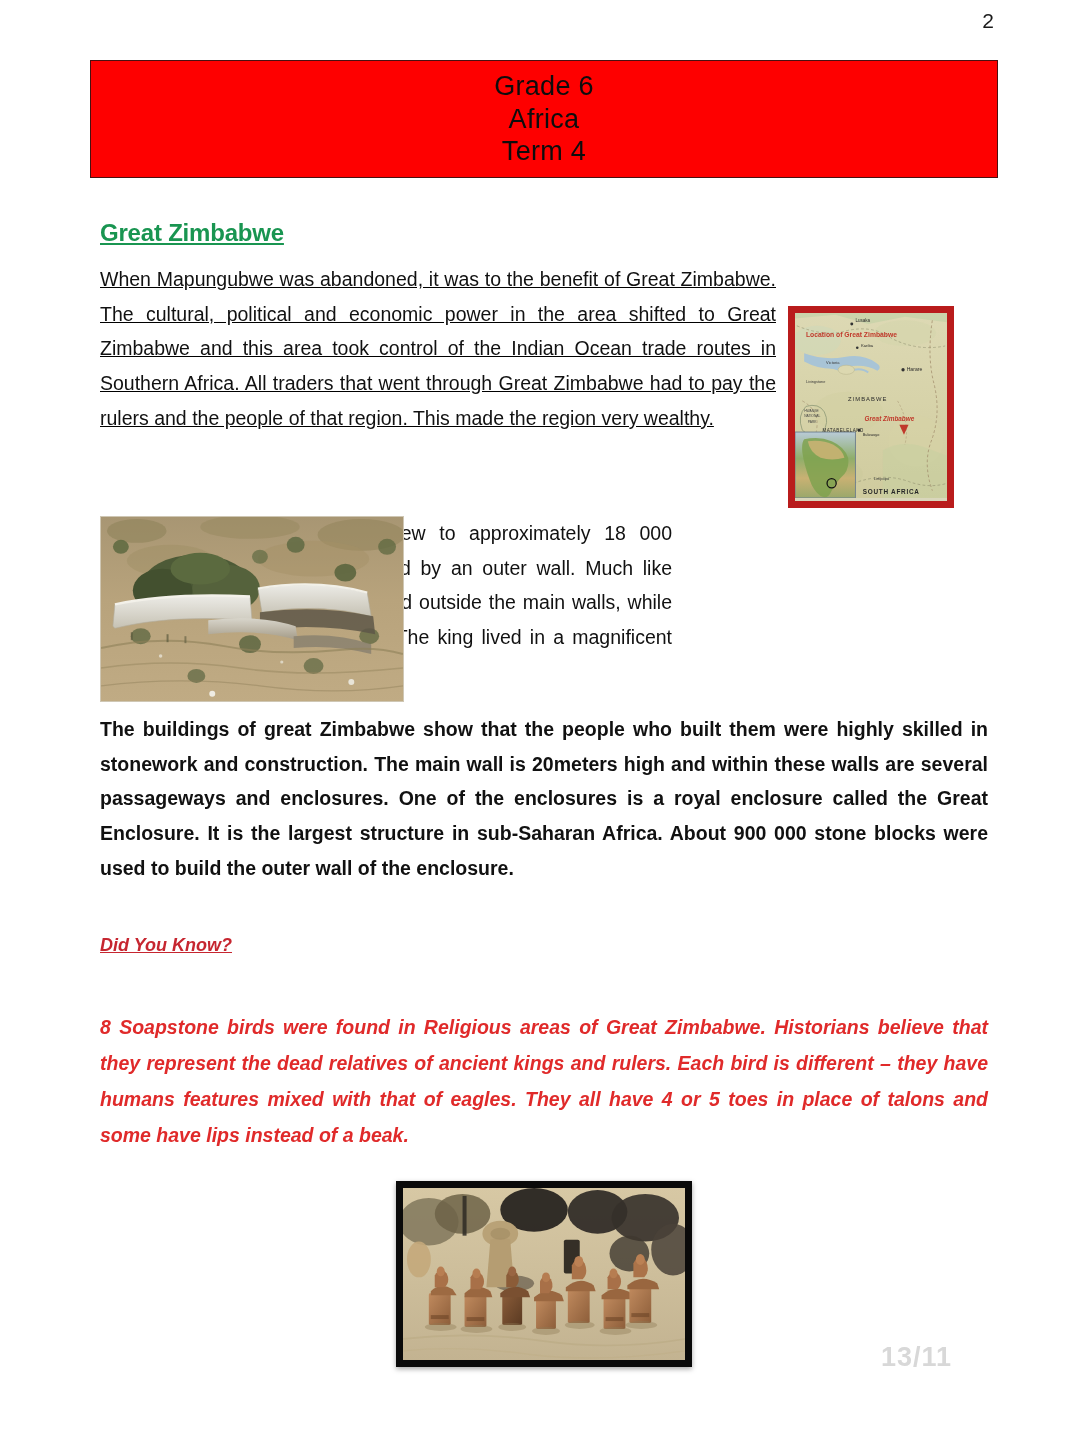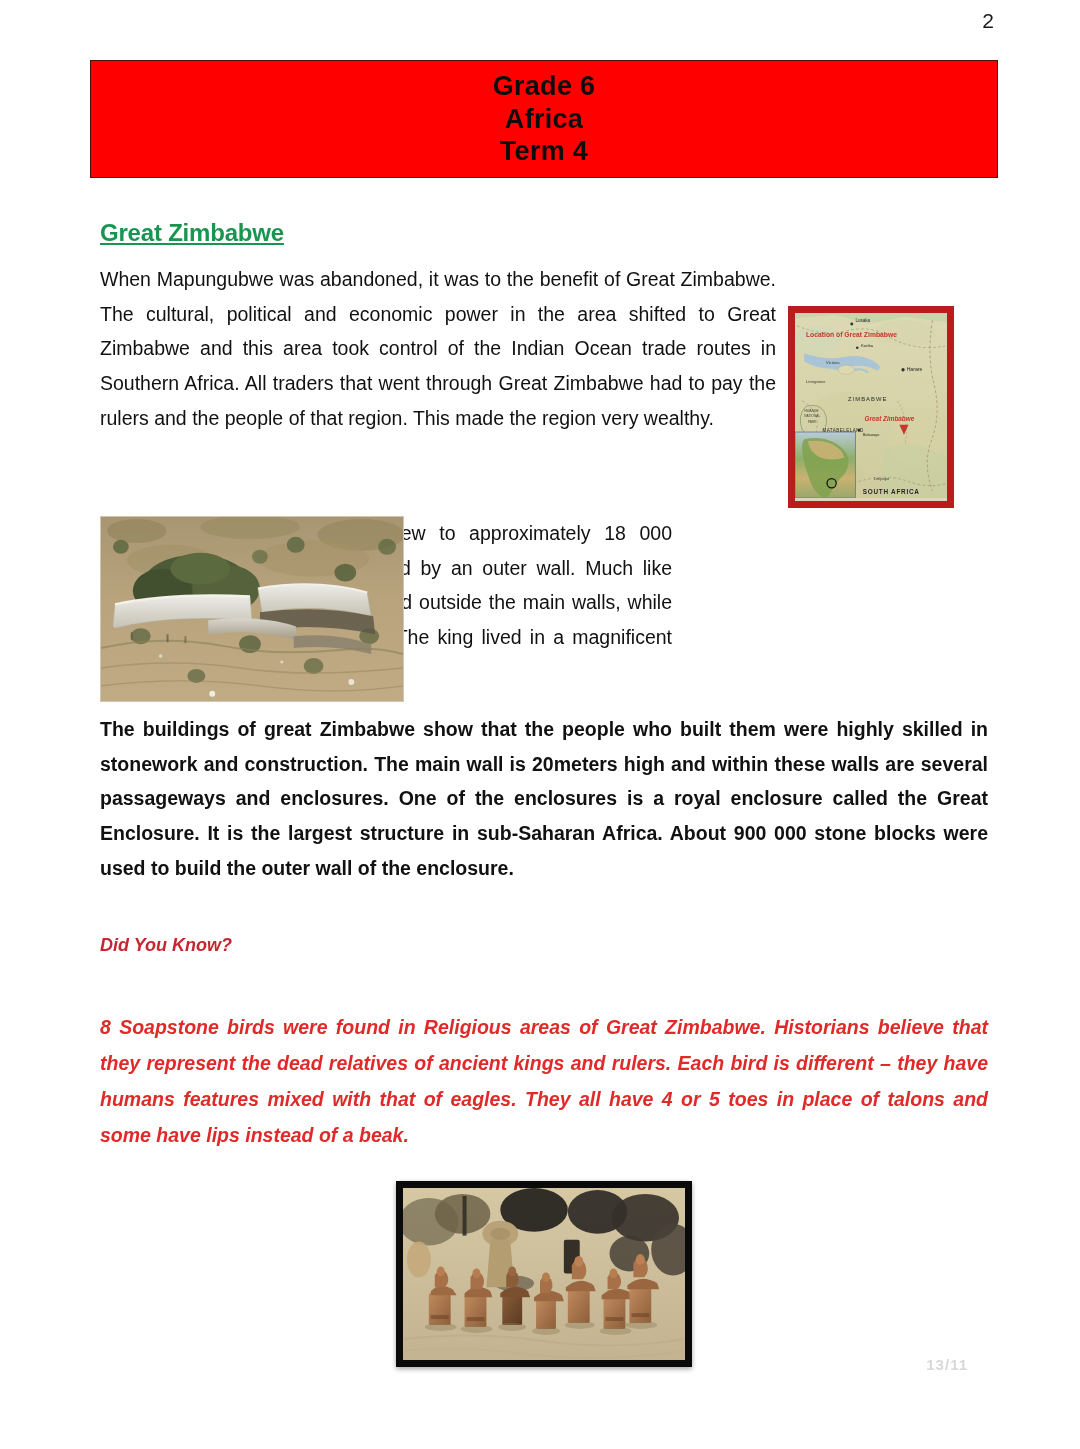--- a/index.html
+++ b/index.html
@@ -42,21 +42,21 @@
     background: #fe0000;
     border: 1px solid #4a1010;
     box-sizing: border-box;
     display: flex;
     flex-direction: column;
     align-items: center;
     justify-content: center;
   }
   .title-banner .line {
     font-size: 27px;
-    font-weight: bold;
+    font-weight: normal;
     color: #0d0d0d;
     line-height: 1.22;
     letter-spacing: 0.3px;
   }
 
   
   .content {
     position: absolute;
     left: 100px;
     top: 218px;
@@ -78,20 +78,21 @@
     line-height: 1.78;
     text-align: justify;
     margin: 0;
     color: #111111;
   }
 
   
   .para-one-wrap {
     position: relative;
     min-height: 210px;
+    text-decoration: underline;
   }
   .para-one {
     width: 676px;
   }
   .map-figure {
     position: absolute;
     left: 688px;
     top: 44px;
     width: 166px;
     height: 202px;
@@ -131,20 +132,21 @@
     width: 888px;
     font-weight: bold;
   }
 
   
   .dyk-heading {
     margin-top: 48px;
     font-size: 18px;
     font-weight: bold;
     font-style: italic;
+    text-decoration: underline;
     color: #c62630;
     line-height: 1.3;
   }
   .dyk-body {
     margin-top: 52px;
     width: 888px;
     font-size: 19.5px;
     font-weight: bold;
     font-style: italic;
     color: #e02a2a;
@@ -162,23 +164,23 @@
     position: relative;
     overflow: hidden;
     background: #cbb48d;
     box-shadow: 0 2px 5px rgba(0,0,0,0.35);
   }
   .birds-canvas { position: absolute; inset: 0; }
 
   
   .footer-stamp {
     position: absolute;
-    right: 20px;
+    right: 36px;
     bottom: -6px;
-    font-size: 15px;
+    font-size: 27px;
     font-weight: bold;
     color: #d8d8d8;
     letter-spacing: 1px;
     white-space: nowrap;
   }
 
   svg { display: block; }
 </style>
 </head>
 <body>

